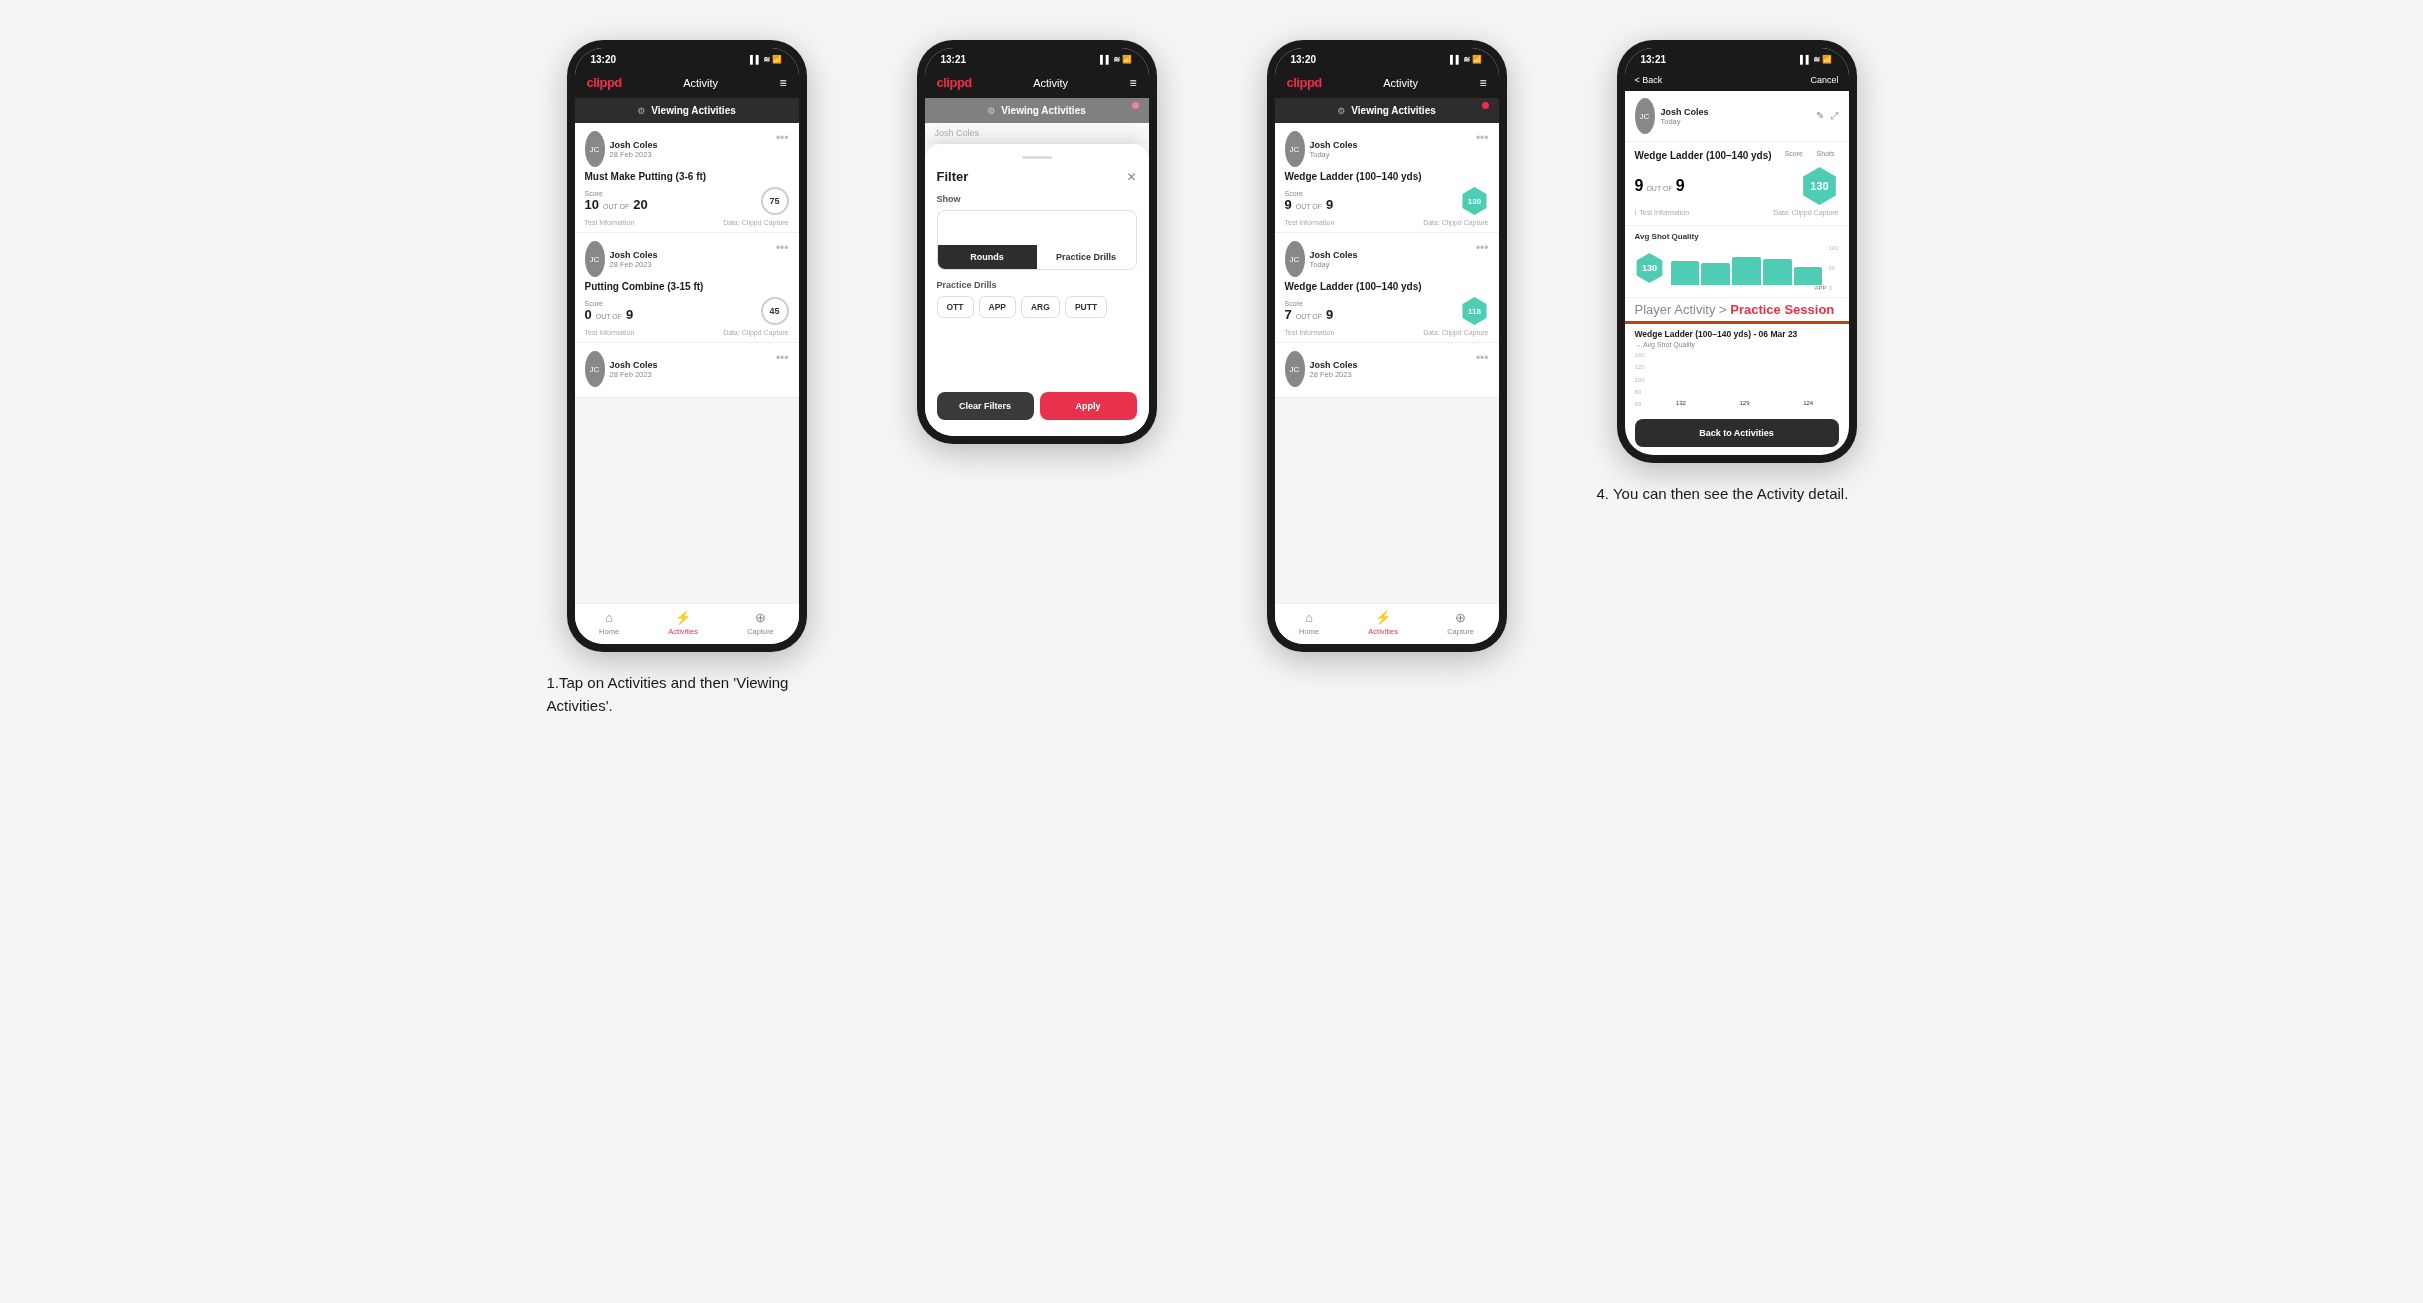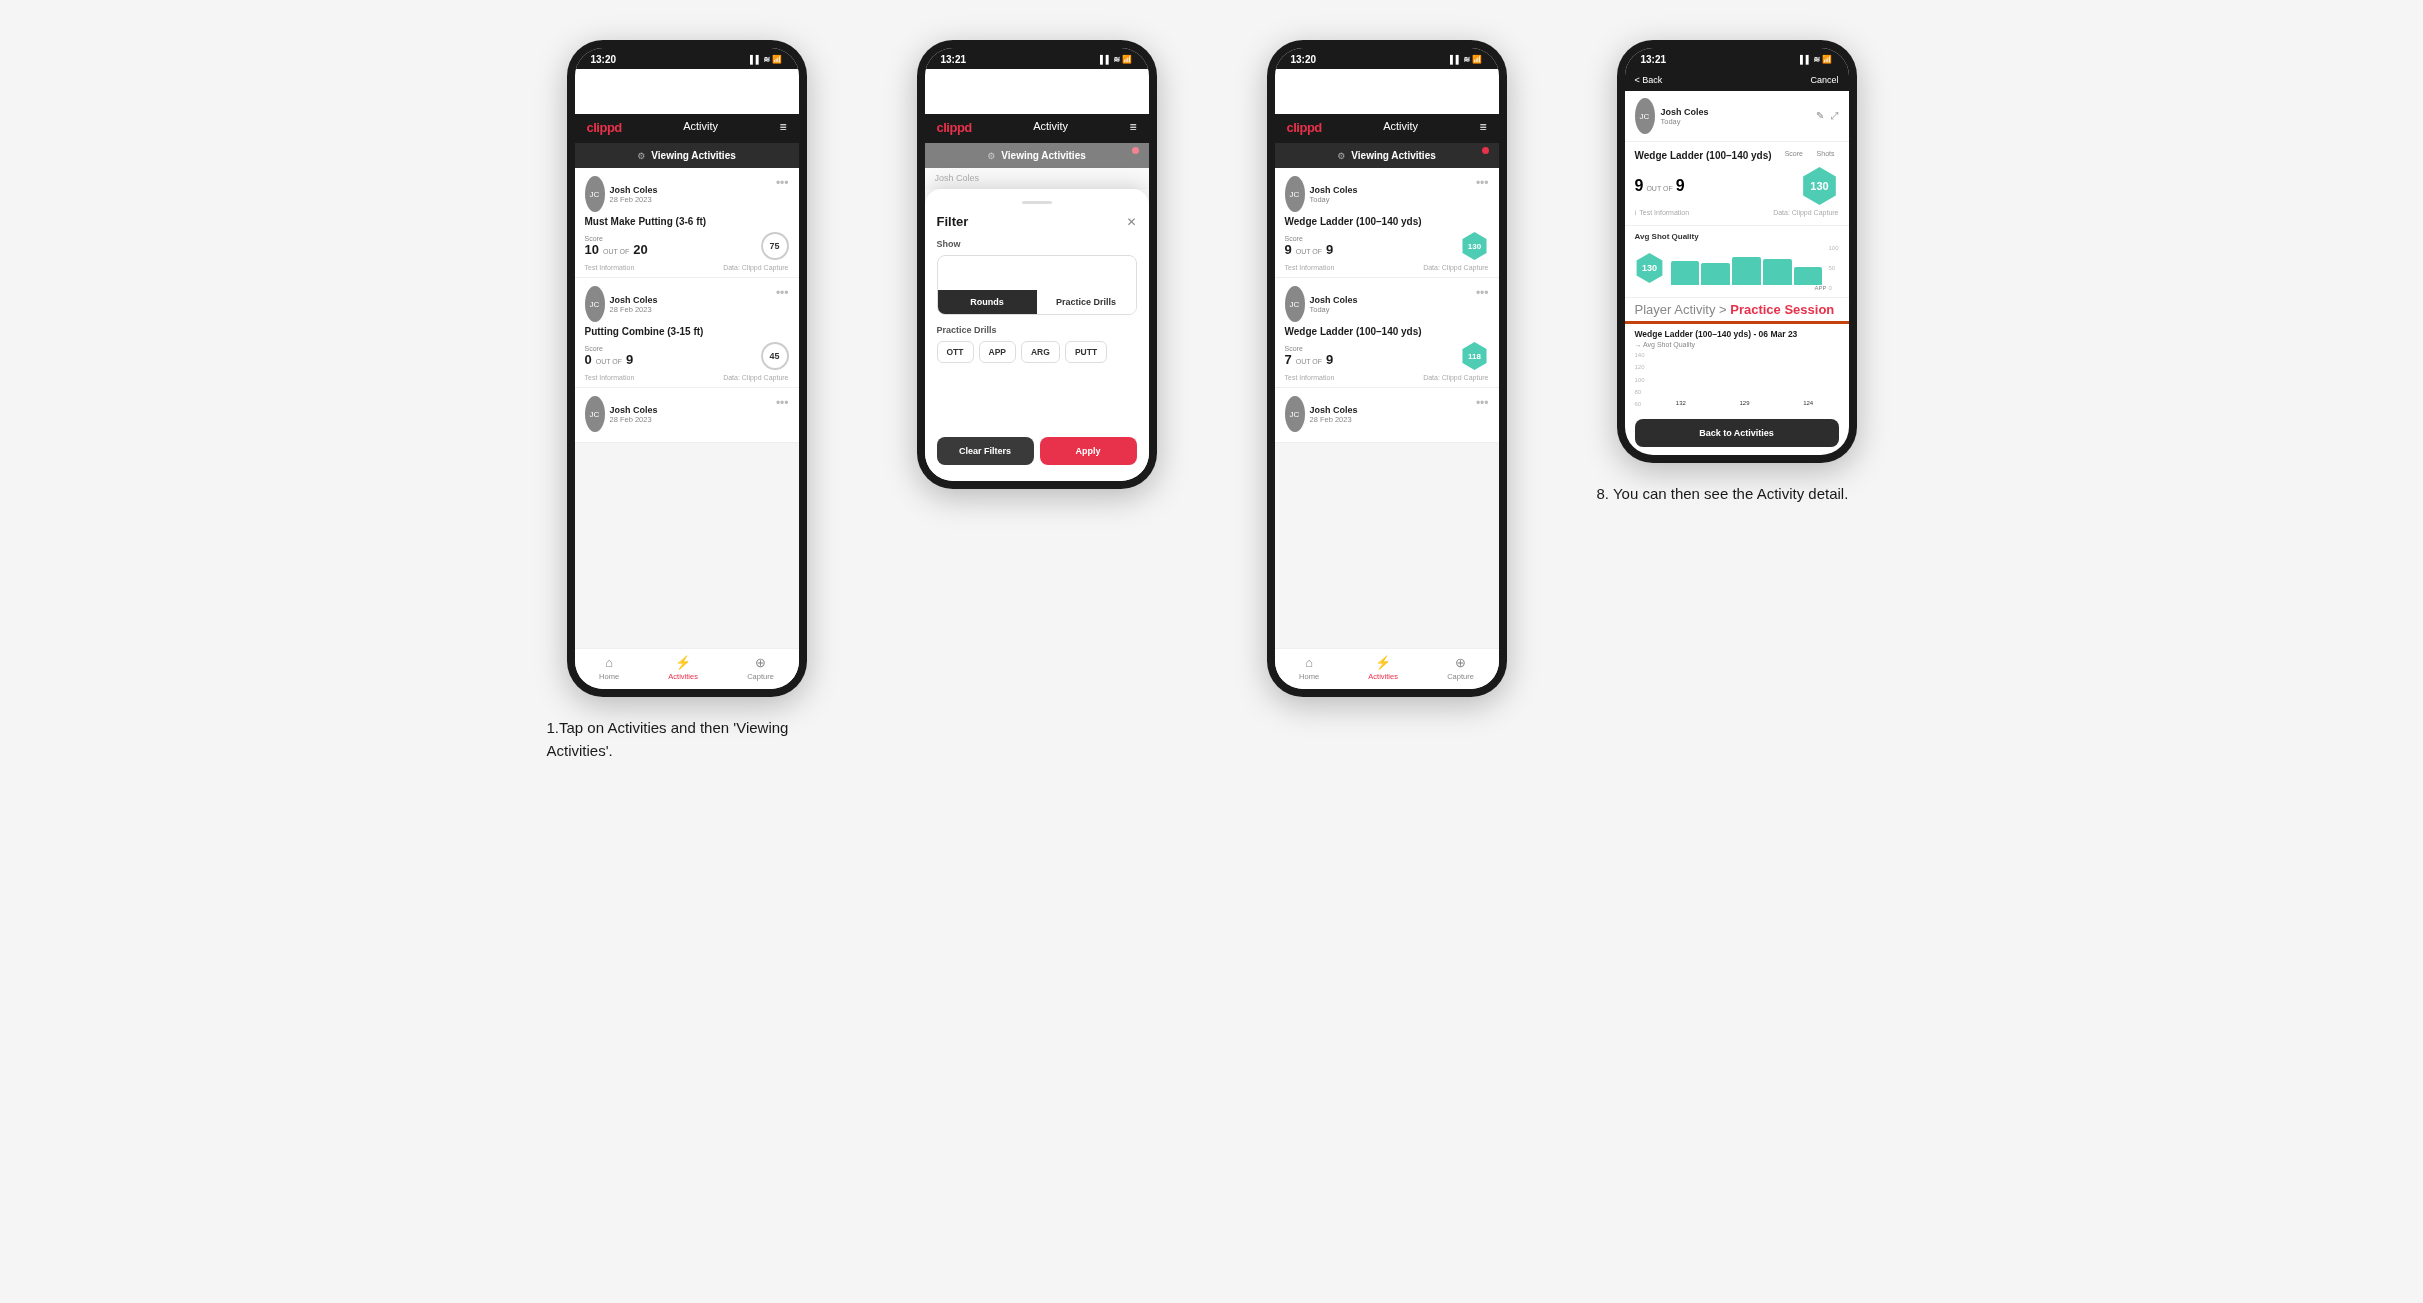--- a/index.html
+++ b/index.html
@@ -66,23 +66,22 @@
       height: 18px;
       background: #1a1a1a;
       border-radius: 0 0 16px 16px;
       z-index: 10;
     }
     
     .app-header {
       background: #1a1a1a;
       display: flex;
       justify-content: space-between;
-      align-items: flex-start;
+      align-items: center;
       padding: 6px 12px 8px;
-      margin-top: 45px;
     }
     .logo-text {
       color: #e8314a;
       font-size: 13px;
       font-weight: 800;
       letter-spacing: -0.5px;
     }
     .header-title {
       color: #fff;
       font-size: 11px;
@@ -767,16 +766,16 @@
                 <span style="font-size:6px;color:#333;">124</span>
                 <div style="background:#4ecdb4;width:100%;height:65%;border-radius:2px 2px 0 0;"></div>
               </div>
             </div>
           </div>
         </div>
 
         <div style="background:#2d2d2d;color:#fff;text-align:center;padding:9px;font-size:9px;font-weight:700;border-radius:8px;margin:4px 10px 8px;">Back to Activities</div>
       </div>
     </div>
-    <div class="step-text">8. You can then see the Activity detail.</div>
+    <div class="step-text">4. You can then see the Activity detail.</div>
   </div>
 
 </div>
 
 </body></html>

